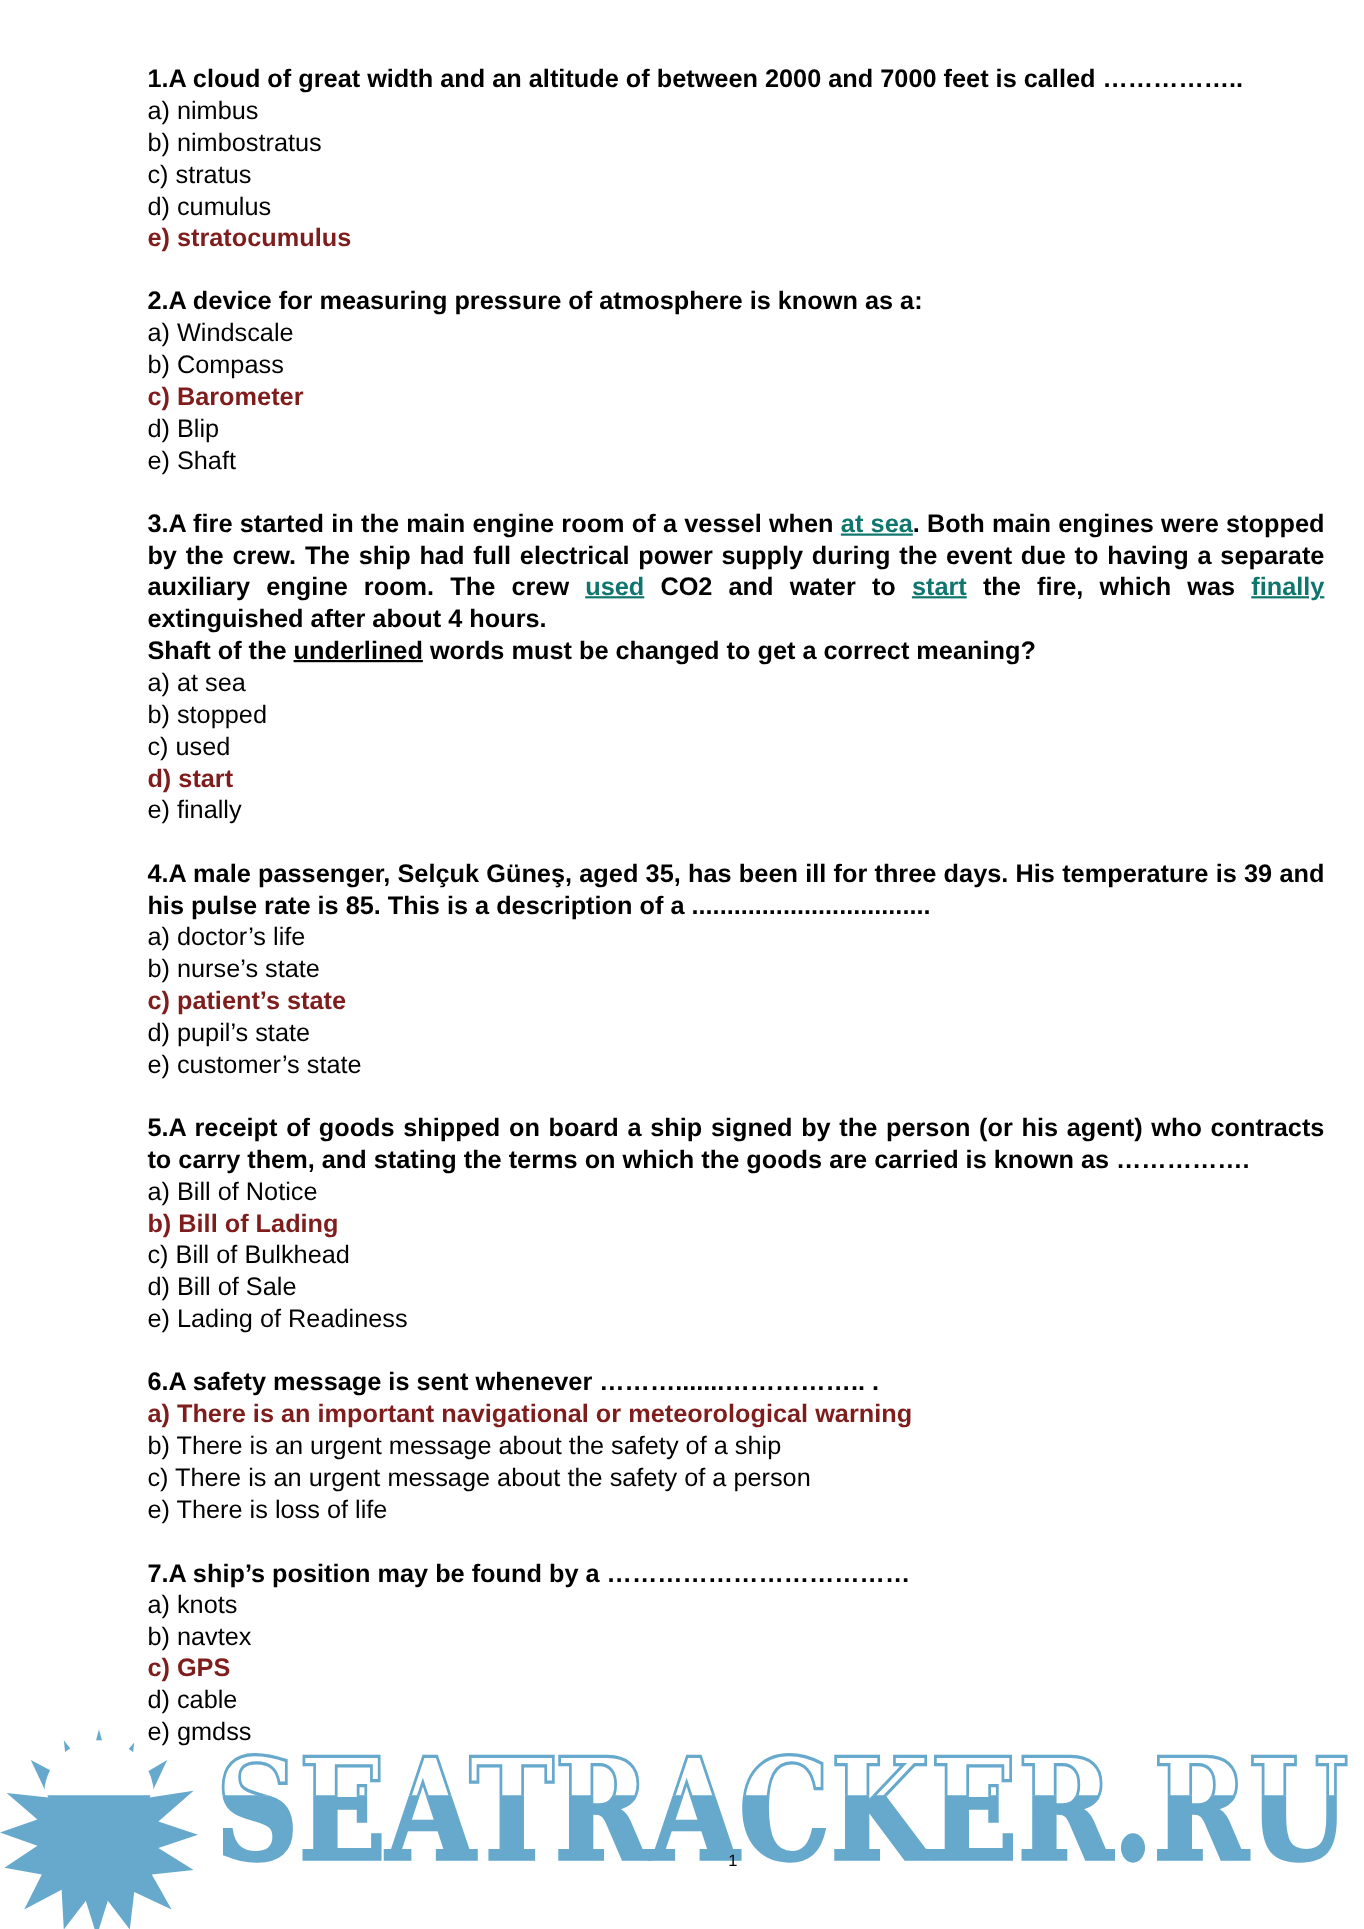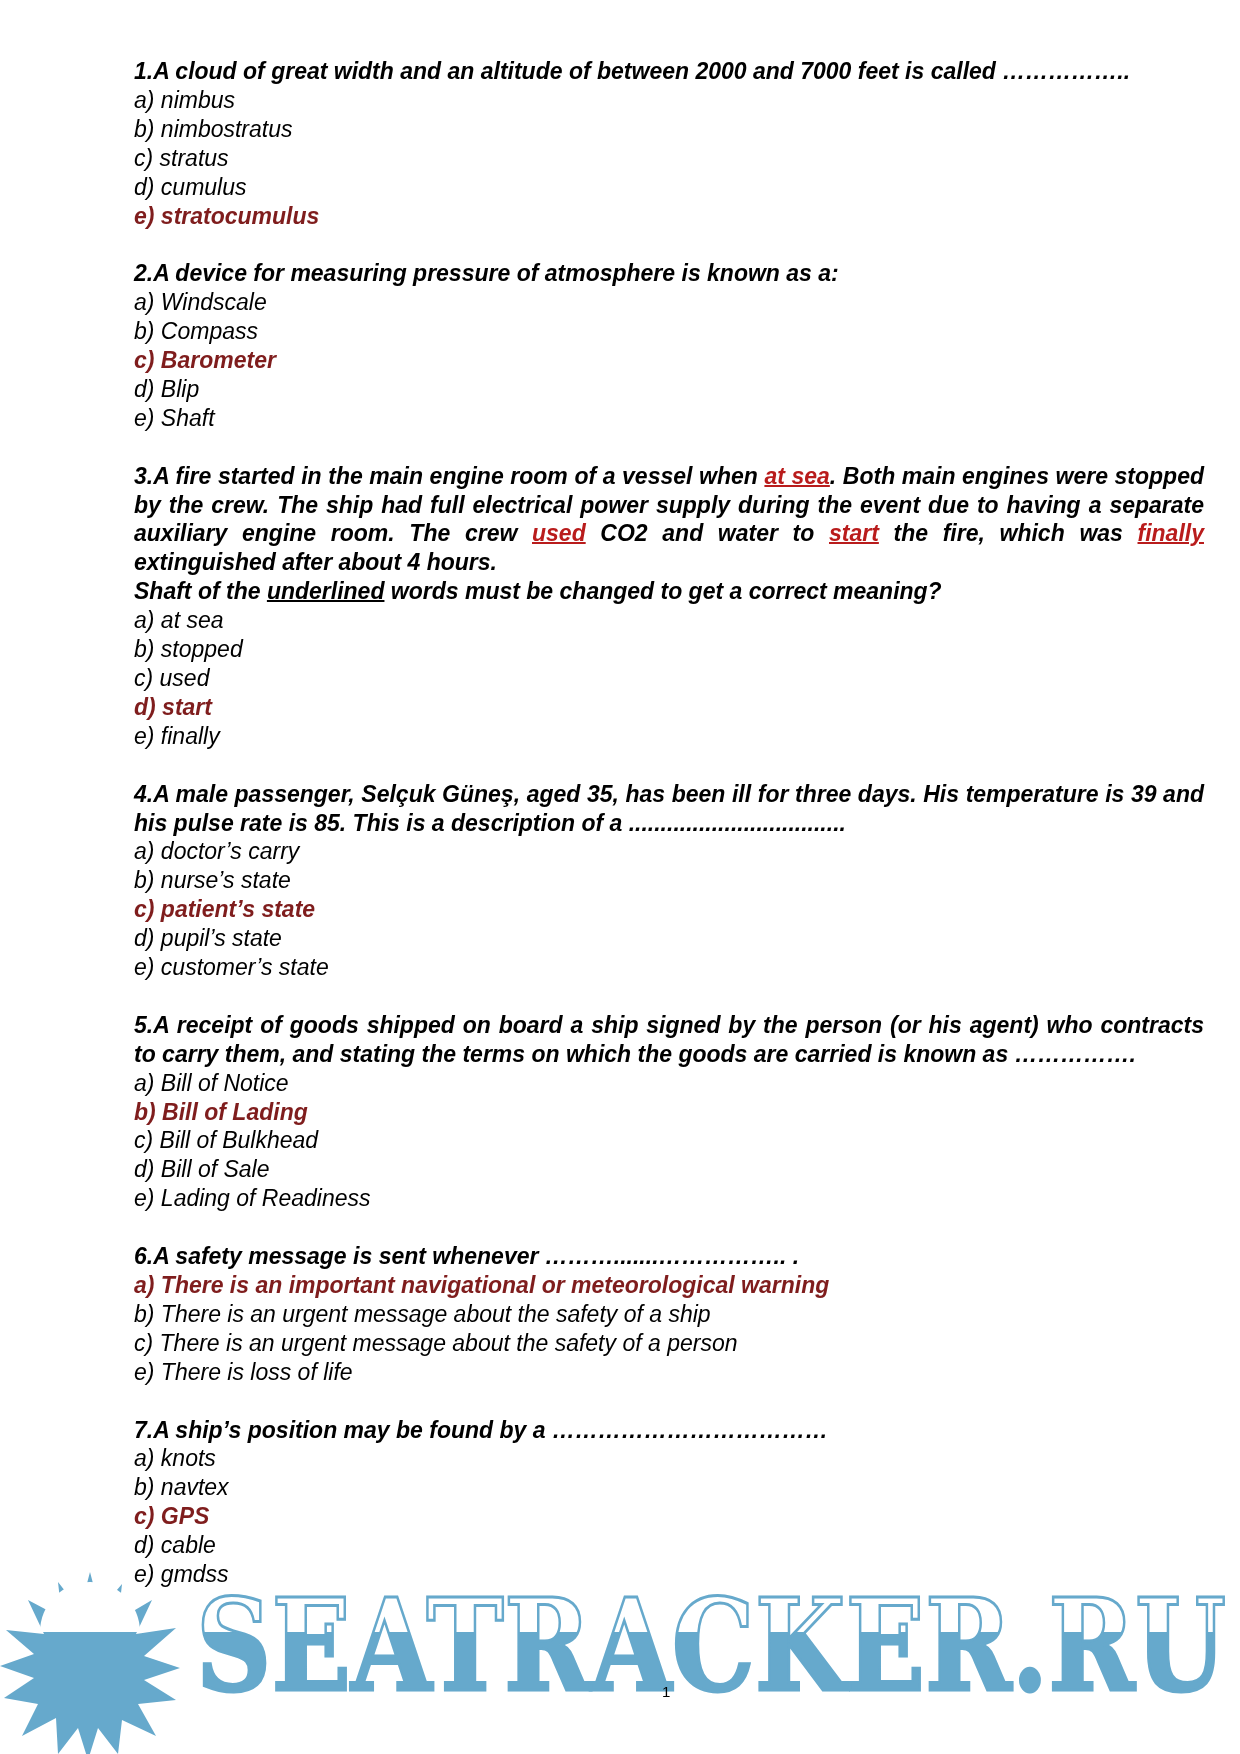--- a/index.html
+++ b/index.html
@@ -1,22 +1,22 @@
 <!DOCTYPE html>
 <html><head>
 <meta charset="utf-8">
 <style>
   html,body{margin:0;padding:0;background:#fff;}
   body{width:1240px;height:1754px;position:relative;overflow:hidden;font-family:"Liberation Sans",sans-serif;color:#000;}
-  .page{position:absolute;left:134px;top:57px;width:1070px;font-size:23px;line-height:28.9px;font-style:italic;}
+  .page{position:absolute;left:134px;top:57px;width:1070px;font-size:23px;line-height:28.9px;}
   .q{margin-bottom:28.9px;}
   .stem{font-weight:bold;text-align:justify;text-align-last:left;}
   .opt{}
   .opt.correct{color:#7f1d1d;font-weight:bold;}
-  .u{color:#b91c1c;text-decoration:underline;text-decoration-thickness:2px;}
+  .u{color:#0f766e;text-decoration:underline;text-decoration-thickness:2px;}
   .ul{text-decoration:underline;text-decoration-thickness:2px;}
   .wm{position:absolute;left:0;top:1570px;width:1240px;height:184px;pointer-events:none;}
   .pagenum{position:absolute;left:662px;top:1683px;font-size:15px;color:#000;}
 </style>
 </head>
 <body>
 
 <div class="page">
 
   <div class="q">
@@ -42,21 +42,21 @@
     <div class="stem"><span>Shaft of the </span><span class="ul">underlined</span><span> words must be changed to get a correct meaning?</span></div>
     <div class="opt">a) at sea</div>
     <div class="opt">b) stopped</div>
     <div class="opt">c) used</div>
     <div class="opt correct">d) start</div>
     <div class="opt">e) finally</div>
   </div>
 
   <div class="q">
     <div class="stem"><span>4.</span><span>A male passenger, Selçuk Güneş, aged 35, has been ill for three days. His temperature is 39 and his pulse rate is 85. This is a description of a ..................................</span></div>
-    <div class="opt">a) doctor’s carry</div>
+    <div class="opt">a) doctor’s life</div>
     <div class="opt">b) nurse’s state</div>
     <div class="opt correct">c) patient’s state</div>
     <div class="opt">d) pupil’s state</div>
     <div class="opt">e) customer’s state</div>
   </div>
 
   <div class="q">
     <div class="stem"><span>5.</span><span>A receipt of goods shipped on board a ship signed by the person (or his agent) who contracts to carry them, and stating the terms on which the goods are carried is known as …………….</span></div>
     <div class="opt">a) Bill of Notice</div>
     <div class="opt correct">b) Bill of Lading</div>

